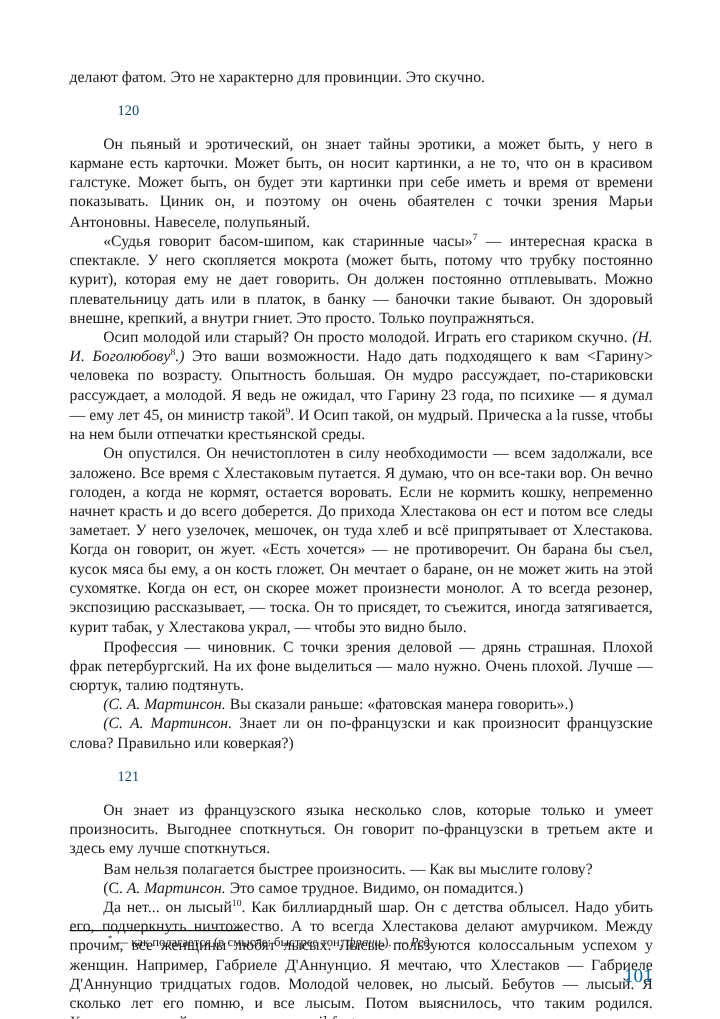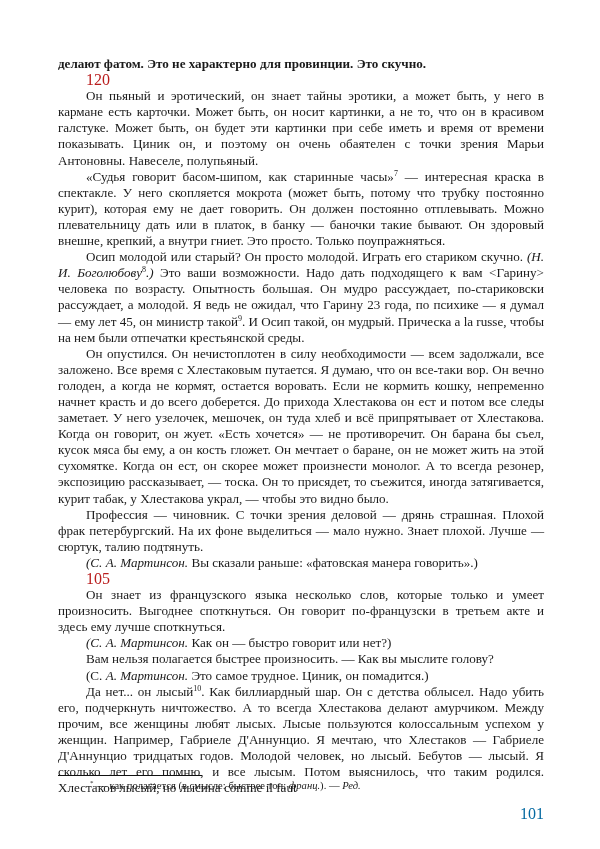--- a/index.html
+++ b/index.html
@@ -21,26 +21,26 @@
       top: 56px;
       width: 486px;
       font-size: 13.1px;
       line-height: 16.1px;
     }
     .p {
       margin: 0;
       text-align: justify;
       text-indent: 28px;
     }
-    .p.noindent { text-indent: 0; font-weight: bold; }
+    .p.noindent { text-indent: 0; }
     .pn {
-      margin: 0;
+      margin: 12px;
       padding-left: 28px;
-      color: #b91c1c;
-      font-size: 16px;
+      color: #0c4a6e;
+      font-size: 12px;
       line-height: 16.1px;
     }
     .it { font-style: italic; text-align: right; }
     sup {
       font-size: 8px;
       line-height: 0;
       vertical-align: 5px;
     }
     .fn-rule {
       position: absolute;
@@ -70,27 +70,27 @@
 </head>
 <body>
 
 <div class="page" id="page-body">
     <p class="p noindent"><span>делают фатом. Это не характерно для провинции. Это скучно.</span></p>
     <p class="pn">120</p>
     <p class="p"><span>Он пьяный и эротический, он знает тайны эротики, а может быть, у него в кармане есть карточки. Может быть, он носит картинки, а не то, что он в красивом галстуке. Может быть, он будет эти картинки при себе иметь и время от времени показывать. Циник он, и поэтому он очень обаятелен с точки зрения Марьи Антоновны. Навеселе, полупьяный.</span></p>
     <p class="p"><span>«Судья говорит басом-шипом, как старинные часы»</span><sup>7</sup><span> — интересная краска в спектакле. У него скопляется мокрота (может быть, потому что трубку постоянно курит), которая ему не дает говорить. Он должен постоянно отплевывать. Можно плевательницу дать или в платок, в банку — баночки такие бывают. Он здоровый внешне, крепкий, а внутри гниет. Это просто. Только поупражняться.</span></p>
     <p class="p"><span>Осип молодой или старый? Он просто молодой. Играть его стариком скучно. </span><span class="it">(Н. И. Боголюбову</span><sup>8</sup><span class="it">.)</span><span> Это ваши возможности. Надо дать подходящего к вам &lt;Гарину&gt; человека по возрасту. Опытность большая. Он мудро рассуждает, по-стариковски рассуждает, а молодой. Я ведь не ожидал, что Гарину 23 года, по психике — я думал — ему лет 45, он министр такой</span><sup>9</sup><span>. И Осип такой, он мудрый. Прическа a la russe, чтобы на нем были отпечатки крестьянской среды.</span></p>
     <p class="p"><span>Он опустился. Он нечистоплотен в силу необходимости — всем задолжали, все заложено. Все время с Хлестаковым путается. Я думаю, что он все-таки вор. Он вечно голоден, а когда не кормят, остается воровать. Если не кормить кошку, непременно начнет красть и до всего доберется. До прихода Хлестакова он ест и потом все следы заметает. У него узелочек, мешочек, он туда хлеб и всё припрятывает от Хлестакова. Когда он говорит, он жует. «Есть хочется» — не противоречит. Он барана бы съел, кусок мяса бы ему, а он кость гложет. Он мечтает о баране, он не может жить на этой сухомятке. Когда он ест, он скорее может произнести монолог. А то всегда резонер, экспозицию рассказывает, — тоска. Он то присядет, то съежится, иногда затягивается, курит табак, у Хлестакова украл, — чтобы это видно было.</span></p>
-    <p class="p"><span>Профессия — чиновник. С точки зрения деловой — дрянь страшная. Плохой фрак петербургский. На их фоне выделиться — мало нужно. Знает плохой. Лучше — сюртук, талию подтянуть.</span></p>
+    <p class="p"><span>Профессия — чиновник. С точки зрения деловой — дрянь страшная. Плохой фрак петербургский. На их фоне выделиться — мало нужно. Очень плохой. Лучше — сюртук, талию подтянуть.</span></p>
     <p class="p"><span class="it">(С. А. Мартинсон.</span><span> Вы сказали раньше: «фатовская манера говорить».)</span></p>
-    <p class="pn">105</p>
+    <p class="p"><span class="it">(С. А. Мартинсон.</span><span> Знает ли он по-французски и как произносит французские слова? Правильно или коверкая?)</span></p>
+    <p class="pn">121</p>
     <p class="p"><span>Он знает из французского языка несколько слов, которые только и умеет произносить. Выгоднее споткнуться. Он говорит по-французски в третьем акте и здесь ему лучше споткнуться.</span></p>
-    <p class="p"><span class="it">(С. А. Мартинсон.</span><span> Как он — быстро говорит или нет?)</span></p>
     <p class="p"><span>Вам нельзя полагается быстрее произносить. — Как вы мыслите голову?</span></p>
-    <p class="p"><span>(С. </span><span class="it">А. Мартинсон.</span><span> Это самое трудное. Циник, он помадится.)</span></p>
+    <p class="p"><span>(С. </span><span class="it">А. Мартинсон.</span><span> Это самое трудное. Видимо, он помадится.)</span></p>
     <p class="p"><span>Да нет... он лысый</span><sup>10</sup><span>. Как биллиардный шар. Он с детства облысел. Надо убить его, подчеркнуть ничтожество. А то всегда Хлестакова делают амурчиком. Между прочим, все женщины любят лысых. Лысые пользуются колоссальным успехом у женщин. Например, Габриеле Д'Аннунцио. Я мечтаю, что Хлестаков — Габриеле Д'Аннунцио тридцатых годов. Молодой человек, но лысый. Бебутов — лысый. Я сколько лет его помню, и все лысым. Потом выяснилось, что таким родился. Хлестаков лысый, но лысина comme il faut</span></p>
   </div>
 
 <div class="fn-rule"></div>
 
 <div class="footnote">
   <sup>*</sup><span> — как полагается (в смысле: быстрее тон; </span><span class="it">франц.</span><span>). — </span><span class="it">Ред.</span>
 </div>
 
 <div class="page-number">101</div>

